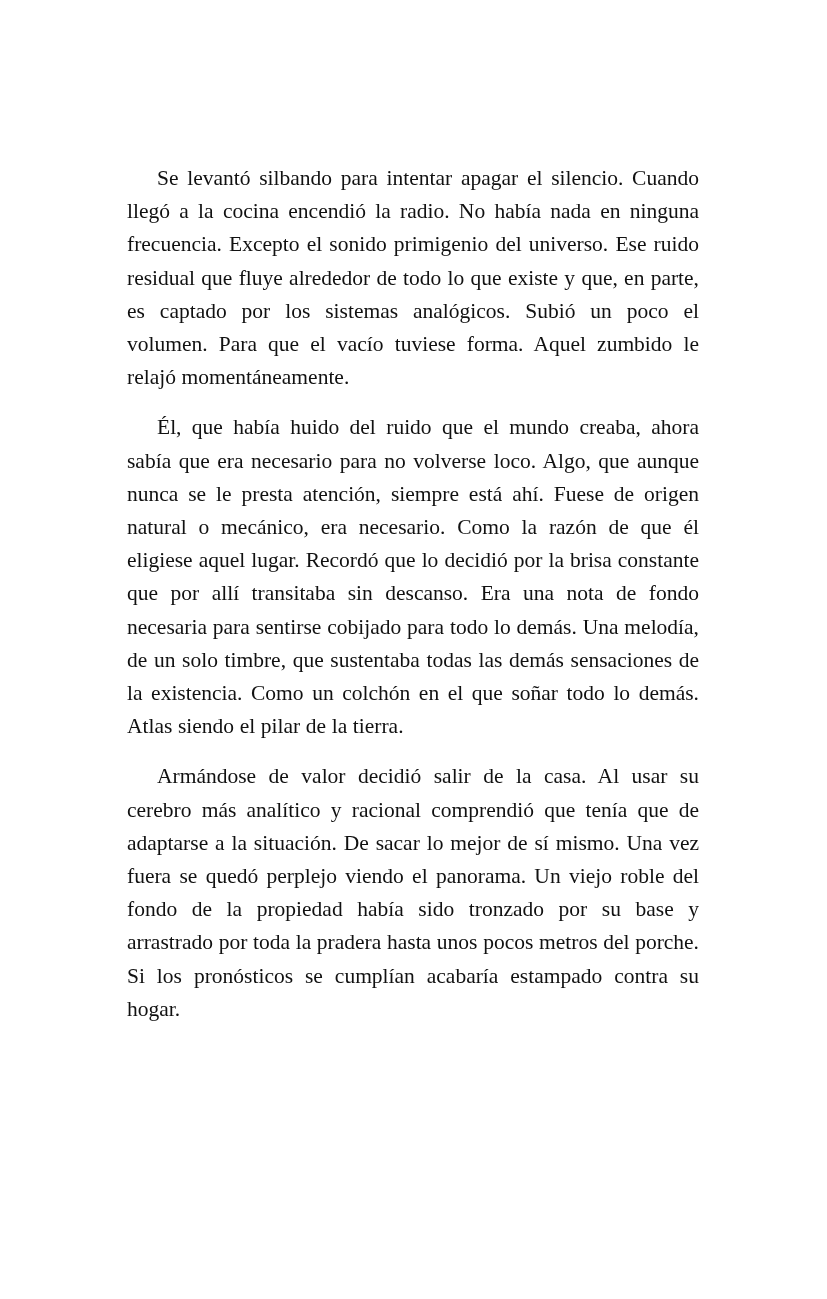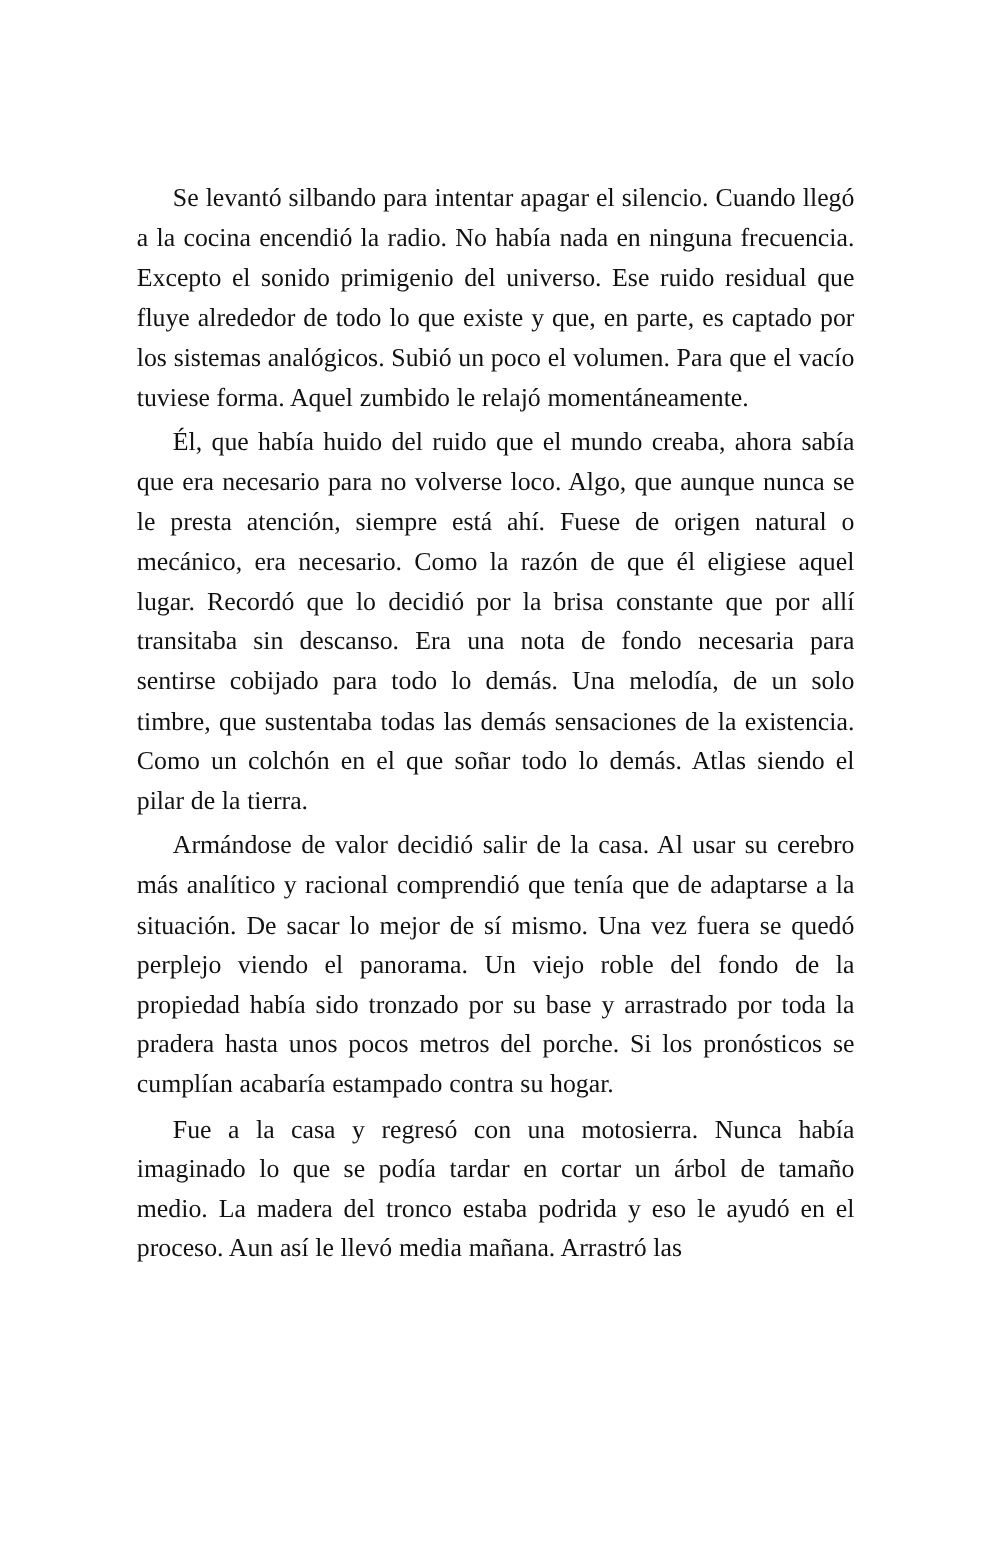--- a/index.html
+++ b/index.html
@@ -24,21 +24,21 @@
     height: 1299px;
     background: #ffffff;
     padding: 145px 111px 0 110px;
   }
 
   .text-column {
     width: 606px;
   }
 
   .para {
-    margin: 4px;
+    margin: 17px;
     text-align: justify;
     text-justify: inter-word;
     font-size: 21.5px;
     line-height: 33.2px;
     text-indent: 30px;
     color: #111111;
     hyphens: none;
     -webkit-hyphens: none;
     word-spacing: 0.01em;
   }
@@ -53,15 +53,14 @@
   }
 </style>
 </head>
 <body>
 
 <div class="page">
   <div class="text-column">
     <p class="para">Se levantó silbando para intentar apagar el silencio. Cuando llegó a la cocina encendió la radio. No había nada en ninguna frecuencia. Excepto el sonido primigenio del universo. Ese ruido residual que fluye alrededor de todo lo que existe y que, en parte, es captado por los sistemas analógicos. Subió un poco el volumen. Para que el vacío tuviese forma.  Aquel zumbido le relajó momentáneamente.</p>
     <p class="para">Él, que había huido del ruido que el mundo creaba, ahora sabía que era necesario para no volverse loco. Algo, que aunque nunca se le presta atención, siempre está ahí. Fuese de origen natural o mecánico, era necesario. Como la razón de que él eligiese aquel lugar. Recordó que lo decidió por la brisa constante que por allí transitaba sin descanso. Era una nota de fondo necesaria para sentirse cobijado para todo lo demás. Una melodía, de un solo timbre, que sustentaba todas las demás sensaciones de la existencia. Como un colchón en el que soñar todo lo demás. Atlas siendo el pilar de la tierra.</p>
     <p class="para">Armándose de valor decidió salir de la casa. Al usar su cerebro más analítico y racional comprendió que tenía que de adaptarse a la situación. De sacar lo mejor de sí mismo. Una vez fuera se quedó perplejo viendo el panorama. Un viejo roble del fondo de la propiedad había sido tronzado por su base y arrastrado por toda la pradera hasta unos pocos metros del porche. Si los pronósticos se cumplían acabaría estampado contra su hogar.</p>
-    <p class="para para-last">Fue a la casa y regresó con una motosierra. Nunca había imaginado lo que se podía tardar en cortar un árbol de tamaño medio. La madera del tronco estaba podrida y eso le ayudó en el proceso. Aun así le llevó media mañana. Arrastró las</p>
   </div>
 </div>
 
 </body></html>

